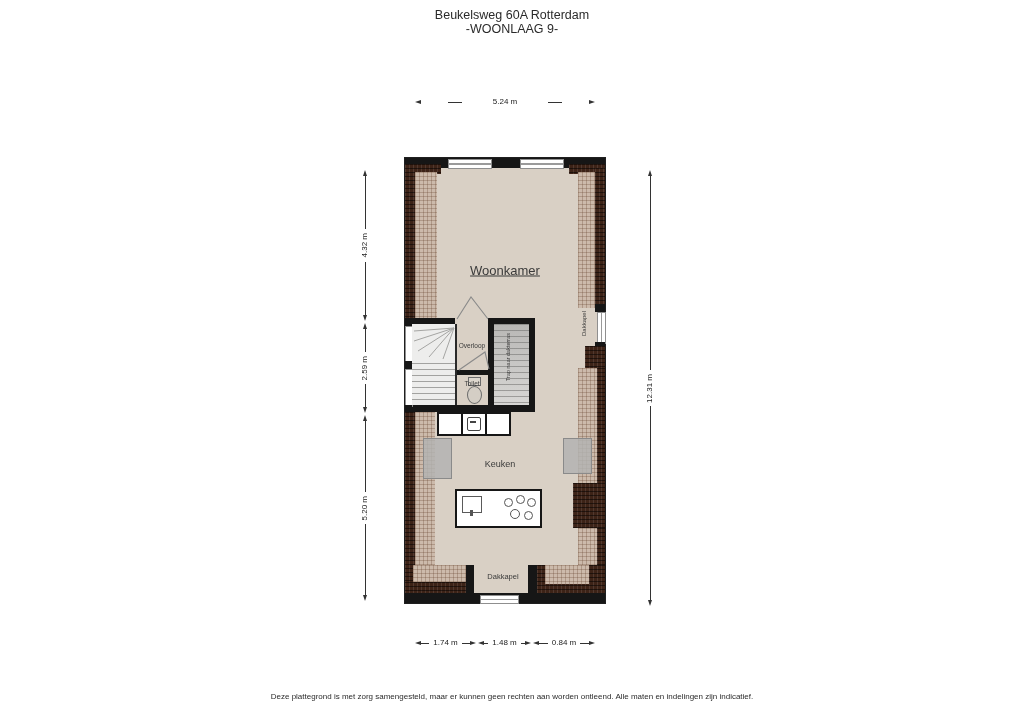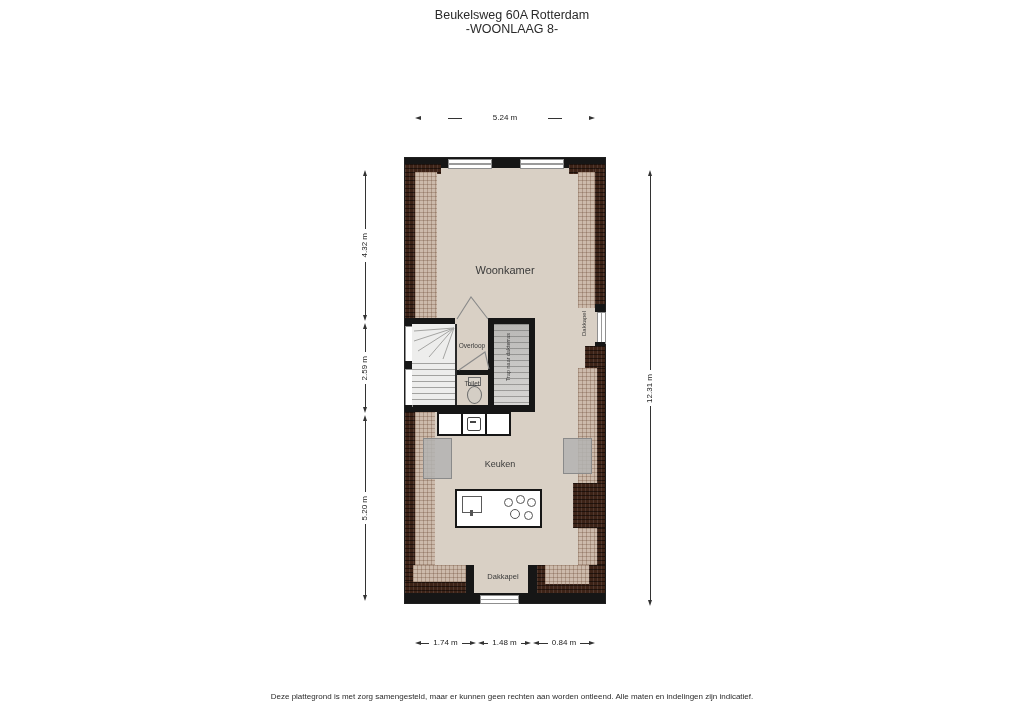--- a/index.html
+++ b/index.html
@@ -77,21 +77,21 @@
   .vdim .lb{font-size:8px;color:#222;padding:4px 0;line-height:1;white-space:nowrap;
     writing-mode:vertical-rl;transform:rotate(180deg);}
 </style>
 </head>
 <body>
 
 <div class="page">
 
   <div class="abs title">
     <div class="t1">Beukelsweg 60A Rotterdam</div>
-    <div class="t2">-WOONLAAG 8-</div>
+    <div class="t2">-WOONLAAG 9-</div>
   </div>
 
   <div class="abs plan">
 
     <div class="abs wall" style="left:0;top:0;width:200px;height:10px;"></div>
     <div class="abs hatch-dark" style="left:0;top:6px;width:36px;height:10px;"></div>
     <div class="abs hatch-dark" style="left:164px;top:6px;width:36px;height:10px;"></div>
     <div class="abs hwin" style="left:43px;top:1px;width:42px;height:8px;"></div>
     <div class="abs hwin" style="left:115px;top:1px;width:42px;height:8px;"></div>
 
@@ -175,30 +175,30 @@
         <path d="M49,170 L13,193"></path>
           <path d="M49,170 L24,199"></path>
           <path d="M49,170 L38,201"></path>
       </g>
       <g stroke="#8a8a8a" stroke-width="1.1" fill="none">
         <path d="M52,161 L66,139 L83,161"></path>
         <path d="M54,212 L80,194 L84,211"></path>
       </g>
     </svg>
 
-    <div class="abs rlabel" style="left:100px;top:112px;font-size:11px;">Woonkamer</div>
+    <div class="abs rlabel" style="left:100px;top:112px;font-size:13px;text-decoration:underline;">Woonkamer</div>
     <div class="abs rlabel" style="left:67px;top:188px;font-size:6.5px;">Overloop</div>
     <div class="abs rlabel" style="left:67px;top:226px;font-size:6.5px;">Toilet</div>
     <div class="abs vlabel" style="left:101px;top:175px;font-size:5.5px;">Trap naar dakterras</div>
     <div class="abs vlabel" style="left:176px;top:153px;font-size:6px;">Dakkapel</div>
     <div class="abs rlabel" style="left:95px;top:306px;font-size:9px;text-align:center;">Keuken</div>
     <div class="abs rlabel" style="left:98px;top:419px;font-size:7.5px;">Dakkapel</div>
   </div>
 
-  <div class="abs hdim" style="left:415px;top:112px;width:180px;height:12px;gap:27px;">
+  <div class="abs hdim" style="left:415px;top:96px;width:180px;height:12px;gap:27px;">
     <span class="ln"></span>
       <span class="lb">5.24 m</span>
       <span class="ln"></span>
   </div>
 
   <div class="abs vdim" style="left:359px;top:170px;width:12px;height:151px;">
     <span class="ln"></span>
       <span class="lb">4.32 m</span>
       <span class="ln"></span>
   </div>

